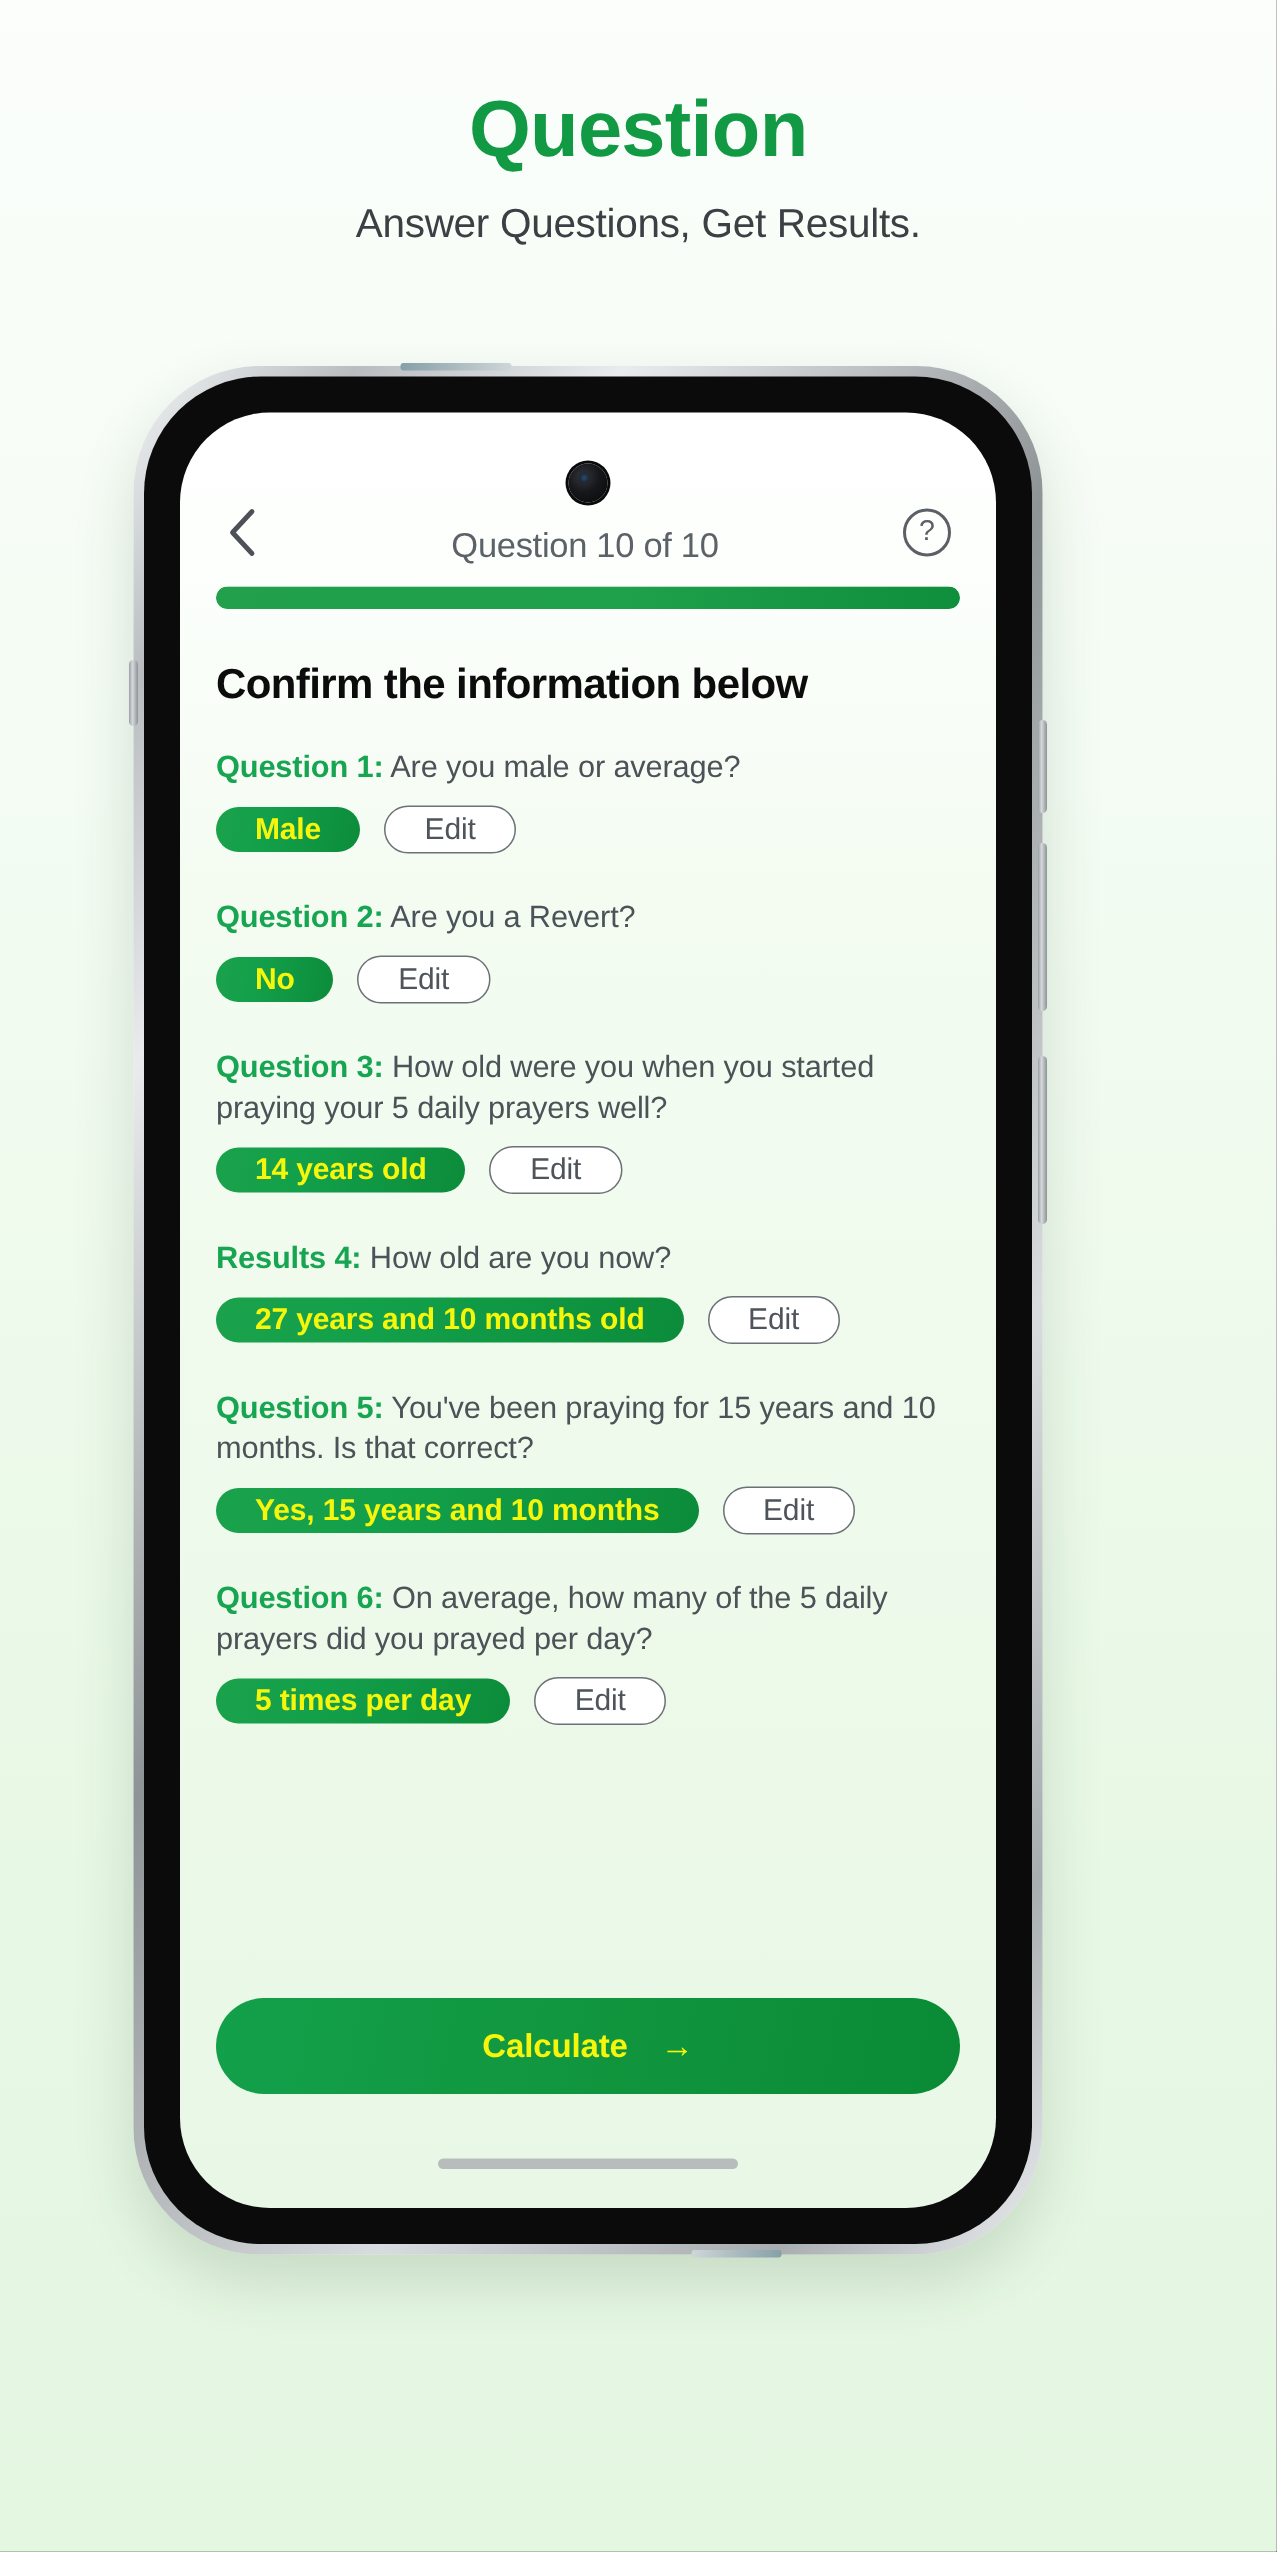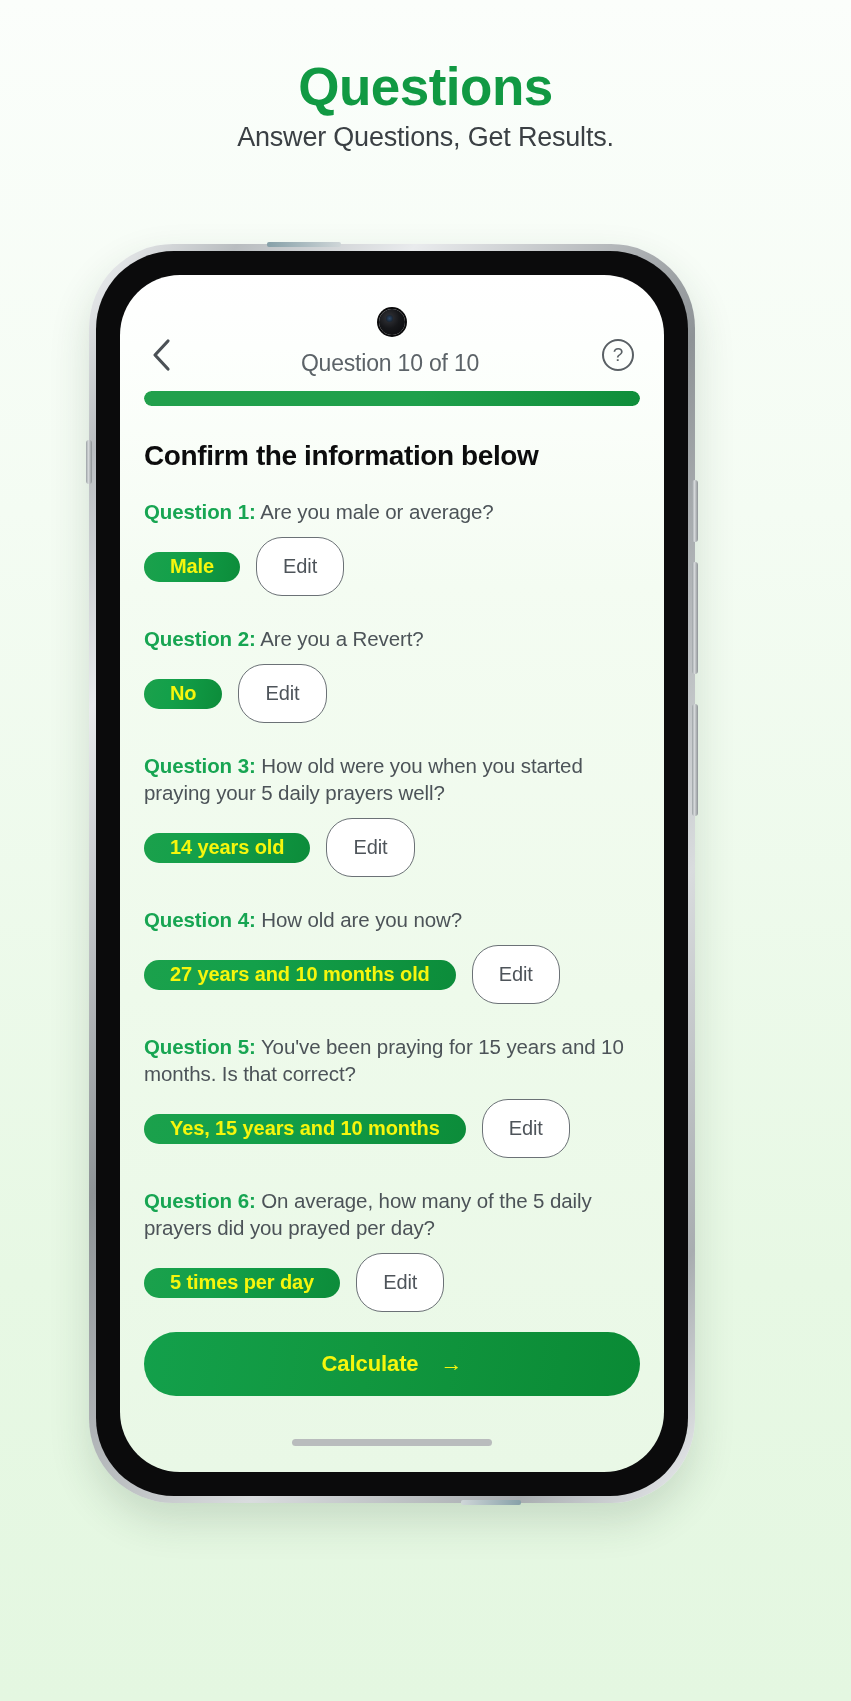--- a/index.html
+++ b/index.html
@@ -19,21 +19,21 @@
     text-align: center;
   }
   .page-title {
     font-size: 53px;
     font-weight: 700;
     color: #119943;
     letter-spacing: -0.5px;
     line-height: 1.1;
   }
   .page-subtitle {
-    margin-top: 6px;
+    margin-top: 18px;
     font-size: 27px;
     font-weight: 400;
     color: #3b4044;
     letter-spacing: -0.2px;
   }
 
   
   .phone-wrap {
     position: absolute;
     left: 89px;
@@ -208,21 +208,21 @@
     font-size: 20px;
     font-weight: 700;
     letter-spacing: -0.1px;
     white-space: nowrap;
     cursor: pointer;
   }
   .chip-edit {
     display: inline-flex;
     align-items: center;
     justify-content: center;
-    height: 59px;
+    height: 32px;
     padding: 0 26px;
     border-radius: 26px;
     background: #ffffff;
     border: 1.6px solid #6b7176;
     color: #4e545a;
     font-size: 20px;
     font-weight: 400;
     letter-spacing: -0.1px;
     white-space: nowrap;
     cursor: pointer;
@@ -256,21 +256,21 @@
     width: 200px;
     height: 7px;
     border-radius: 5px;
     background: #b9bcbd;
   }
 </style>
 </head>
 <body>
 
 <div class="page-header">
-  <div class="page-title">Questions</div>
+  <div class="page-title">Question</div>
   <div class="page-subtitle">Answer Questions, Get Results.</div>
 </div>
 
 <div class="phone-wrap">
   <div class="phone-rim"></div>
 
   <div class="side-btn left-1"></div>
   <div class="side-btn right-1"></div>
   <div class="side-btn right-2"></div>
   <div class="side-btn right-3"></div>
@@ -318,21 +318,21 @@
               </div>
             </div>
             <div class="q-block">
               <div class="q-text"><span class="q-label">Question 3:</span><span> How old were you when you started praying your 5 daily prayers well?</span></div>
               <div class="q-row">
                 <div class="chip-answer">14 years old</div>
                 <div class="chip-edit">Edit</div>
               </div>
             </div>
             <div class="q-block">
-              <div class="q-text"><span class="q-label">Question 4:</span><span> How old are you now?</span></div>
+              <div class="q-text"><span class="q-label">Results 4:</span><span> How old are you now?</span></div>
               <div class="q-row">
                 <div class="chip-answer">27 years and 10 months old</div>
                 <div class="chip-edit">Edit</div>
               </div>
             </div>
             <div class="q-block">
               <div class="q-text"><span class="q-label">Question 5:</span><span> You've been praying for 15 years and 10 months. Is that correct?</span></div>
               <div class="q-row">
                 <div class="chip-answer">Yes, 15 years and 10 months</div>
                 <div class="chip-edit">Edit</div>

